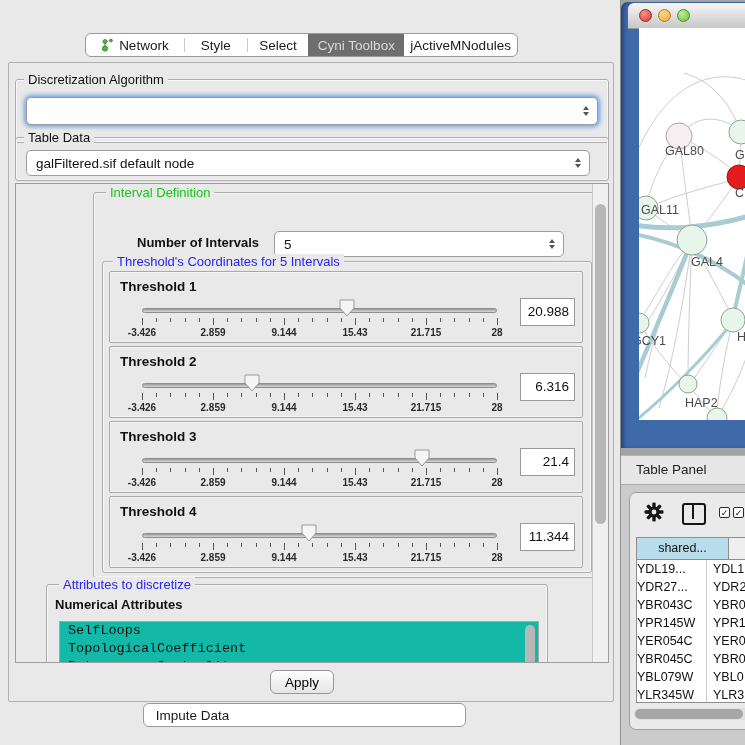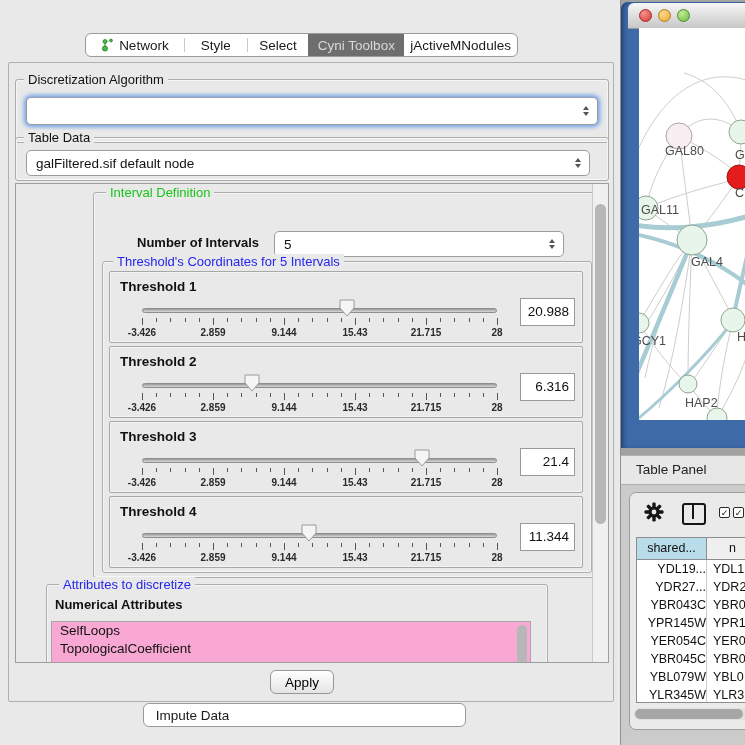--- a/index.html
+++ b/index.html
@@ -63,21 +63,21 @@
   .thumb{position:absolute;top:27px;width:16px;height:18px;}
   .ticks{position:absolute;left:0;top:46px;width:355px;height:8px;}
   .tick{position:absolute;top:0;width:1px;height:4px;background:#555;}
   .tick.major{height:7px;}
   .tick-labels{position:absolute;left:0;top:55px;width:355px;height:12px;}
   .ticklab{position:absolute;transform:translateX(-50%);font-size:10px;font-weight:bold;color:#2a2a2a;white-space:nowrap;}
   .thr-value{position:absolute;left:410px;top:26px;width:55px;height:28px;background:#fff;border:1px solid #999;
              box-sizing:border-box;text-align:right;padding-right:5px;line-height:26px;font-size:13.5px;}
 
   
-  #attr-list{position:absolute;left:4px;top:36px;width:478px;height:60px;background:#f9a8d4;border:1px solid #a7a7a7;}
+  #attr-list{position:absolute;left:12px;top:36px;width:478px;height:60px;background:#14b8a6;border:1px solid #a7a7a7;font-family:Liberation Mono, monospace;}
   .attr-item{padding-left:8px;height:18px;line-height:18px;font-size:13.5px;white-space:nowrap;}
 
   .push-btn{position:absolute;border:1px solid #979797;border-radius:6px;background:linear-gradient(#ffffff,#e4e4e4);
             font-size:13.5px;text-align:center;box-sizing:border-box;}
 
   
   #right-region{left:620px;top:0;width:125px;height:745px;background:#a2a2a2;border-left:1px solid #8f8f8f;box-sizing:border-box;}
   #net-window{position:absolute;left:0;top:2px;width:125px;height:446px;background:#3e6aa8;
               box-shadow:inset 4px 0 5px -2px #1d3c69;border-top-left-radius:7px;}
   #net-titlebar{position:absolute;left:7px;top:1px;right:0;height:25px;background:linear-gradient(#f7f7f7,#c7c7c7);
@@ -89,24 +89,24 @@
              border-top:1px solid #b5b5b5;border-bottom:1px solid #adadad;box-sizing:border-box;}
   #tp-header span{position:absolute;left:15px;top:6px;font-size:13.5px;color:#222;}
   #tp-bg{position:absolute;left:0;top:485px;width:125px;height:260px;background:#cbcbcb;}
   #tp-panel{position:absolute;left:8px;top:492px;width:130px;height:236px;background:#eaeaea;
             border:1px solid #9d9d9d;border-radius:7px 0 0 7px;}
   .cbx{position:absolute;width:11px;height:11px;border:1.5px solid #2a2a2a;border-radius:2px;background:#fff;
        font-size:9px;line-height:10px;text-align:center;color:#111;box-sizing:border-box;}
   #tp-table{position:absolute;left:6px;top:44px;width:124px;height:166px;background:#fff;border:1px solid #8d8d8d;
             overflow:hidden;box-sizing:border-box;}
   .th-row{display:flex;height:21px;border-bottom:1px solid #8d8d8d;}
-  .th-c1{width:70px;background:#b9dcea;border-right:1px solid #8d8d8d;text-align:center;line-height:20px;font-size:12.5px;box-sizing:border-box;}
+  .th-c1{width:92px;background:#b9dcea;border-right:1px solid #8d8d8d;text-align:center;line-height:20px;font-size:12.5px;box-sizing:border-box;}
   .th-c2{flex:1;background:#efefef;line-height:20px;font-size:12.5px;padding-left:22px;}
   .tr-row{display:flex;height:18px;}
-  .td-c1{width:70px;border-right:1px solid #cccccc;line-height:18px;font-size:12.5px;box-sizing:border-box;white-space:nowrap;overflow:hidden;text-align:right;}
+  .td-c1{width:70px;border-right:1px solid #cccccc;line-height:18px;font-size:12.5px;box-sizing:border-box;white-space:nowrap;overflow:hidden;}
   .td-c2{flex:1;padding-left:6px;line-height:18px;font-size:12.5px;white-space:nowrap;overflow:hidden;}
   #tp-hscroll{position:absolute;left:4px;top:215px;width:118px;height:12px;background:#e0e0e0;border-radius:6px;}
   #tp-hthumb{position:absolute;left:1px;top:1px;width:108px;height:10px;background:#a6a6a6;border-radius:5px;}
 
   svg text{font-family:"Liberation Sans","DejaVu Sans",sans-serif;}
 </style>
 </head>
 <body>
 
 <div id="root">

